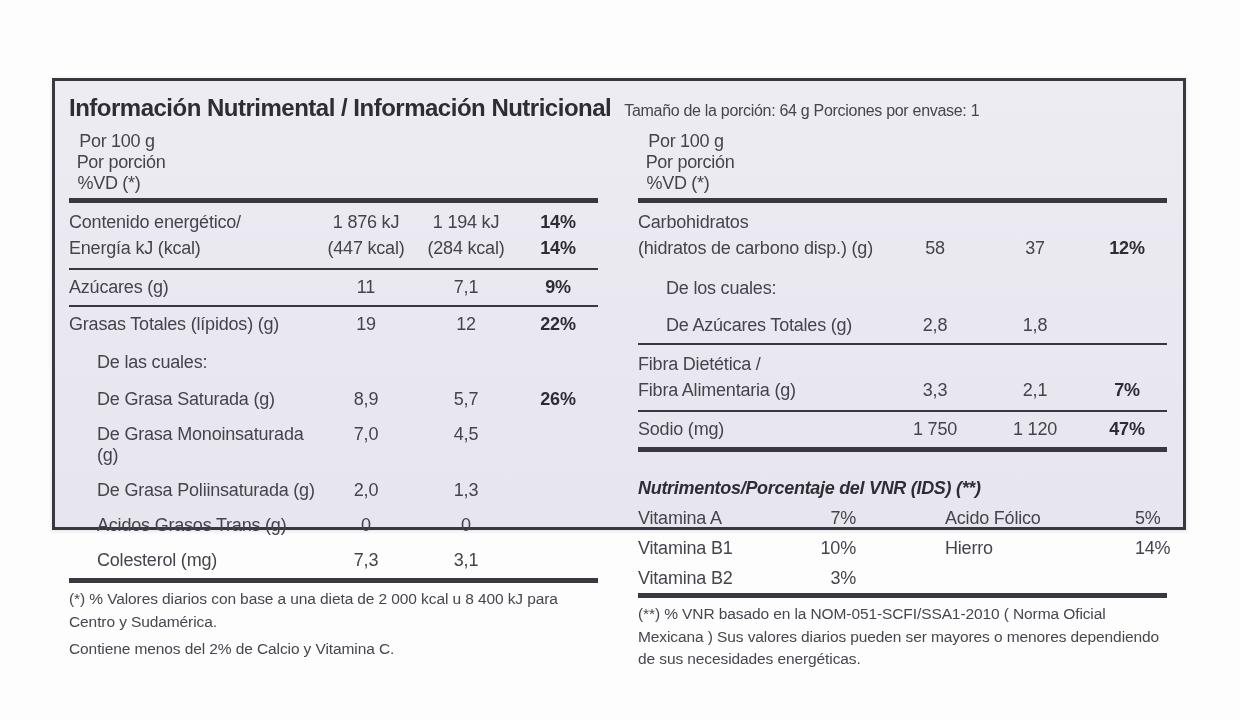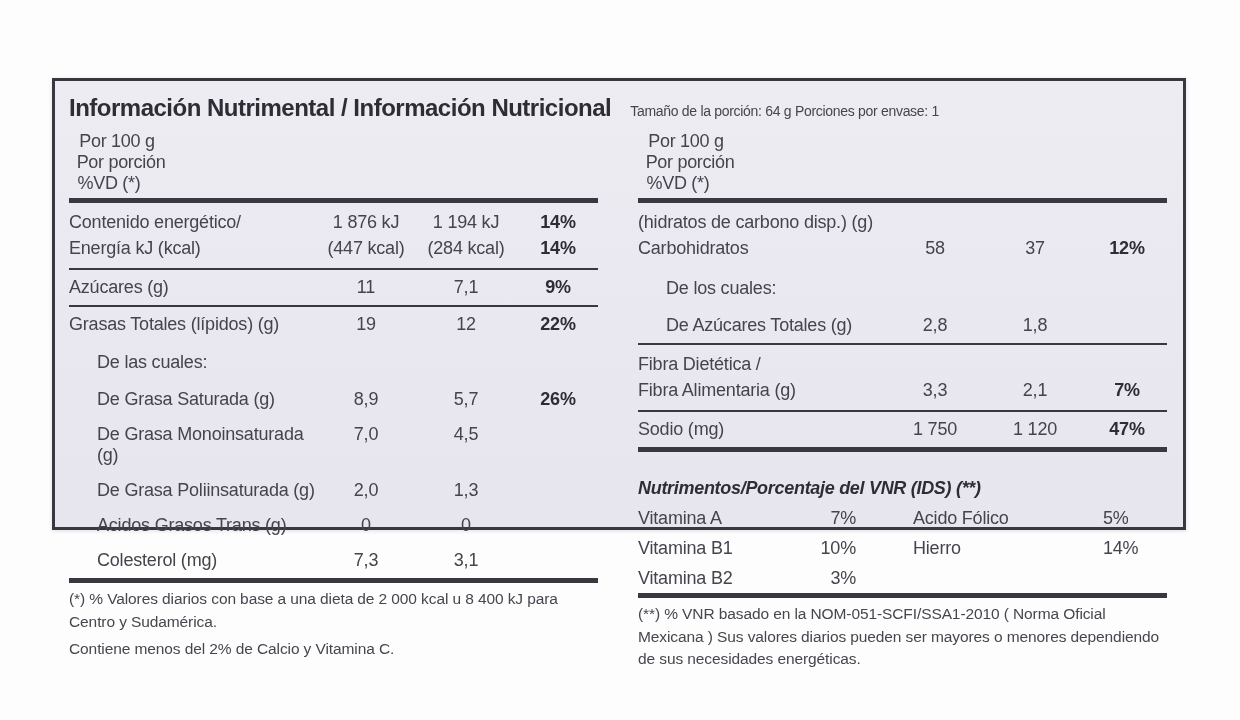--- a/index.html
+++ b/index.html
@@ -22,21 +22,21 @@
     background: linear-gradient(180deg, #edecf3 0%, #e9e8f0 55%, #e7e6ee 100%);
     padding: 13px 16px 10px 14px;
     color: #45444c;
     box-shadow: 0 1px 4px rgba(0,0,0,0.12);
   }
   .title-row { display: flex; align-items: baseline; white-space: nowrap; }
   .title {
     font-size: 24px; font-weight: bold; color: #2e2d35;
     letter-spacing: -0.5px;
   }
-  .serving { font-size: 14px; margin-left: 19px; color: #46454d; letter-spacing: -0.3px; }
+  .serving { font-size: 16px; margin-left: 13px; color: #46454d; letter-spacing: -0.3px; }
 
   .cols { display: flex; gap: 40px; margin-top: 9px; height: 484px; }
   .col { flex: 1; display: flex; flex-direction: column; min-width: 0; }
 
   .col-header { display: flex; font-size: 18px; margin-bottom: 4px; letter-spacing: -0.3px; flex-direction: column; }
   .lbl { flex: 1; min-width: 0; }
   .v1 { width: 96px; text-align: center; flex: none; }
   .v2 { width: 104px; text-align: center; flex: none; }
   .v3 { width: 80px; text-align: center; flex: none; }
 
@@ -47,21 +47,21 @@
   .row .block span { display: block; line-height: 1.42; }
   .row.vbottom .v1, .row.vbottom .v2, .row.vbottom .v3 { align-self: flex-end; line-height: 1.42; }
   .indent { padding-left: 28px; }
   .bold { font-weight: bold; color: #2e2d35; }
   .subhead { padding-top: 10px; padding-bottom: 9px; }
 
   .vnr-title { font-size: 18px; font-weight: bold; color: #2e2d35; line-height: 30px; margin-top: 21px; letter-spacing: -0.3px; font-style: italic; }
   .vnr-row { display: flex; font-size: 18px; line-height: 30px; letter-spacing: -0.2px; }
   .vn1 { width: 150px; flex: none; }
   .vp1 { width: 68px; text-align: right; flex: none; }
-  .vn2 { width: 190px; margin-left: 57px; flex: none; }
+  .vn2 { width: 190px; margin-left: 89px; flex: none; }
   .vp2 { flex: 1; text-align: right; padding-right: 78px; }
 
   .foot { margin-top: auto; }
   .foot p { font-size: 15.5px; line-height: 1.45; color: #47464e; margin-top: 5px; letter-spacing: -0.1px; }
   .foot .rule.thick { margin-bottom: 3px; }
   .foot-left p.first { max-width: 520px; }
 </style>
 </head>
 <body>
 
@@ -169,22 +169,22 @@
         <div class="col-header">
           <div class="lbl"></div>
           <div class="v1">Por 100 g</div>
           <div class="v2">Por porción</div>
           <div class="v3">%VD (*)</div>
         </div>
         <div class="rule thick"></div>
 
         <div class="row vbottom">
           <div class="lbl block">
+            <span>Carbohidratos</span>
             <span>(hidratos de carbono disp.) (g)</span>
-            <span>Carbohidratos</span>
           </div>
           <div class="v1">58</div>
           <div class="v2">37</div>
           <div class="v3 bold">12%</div>
         </div>
 
         <div class="row subhead">
           <div class="lbl indent">De los cuales:</div>
         </div>
 

